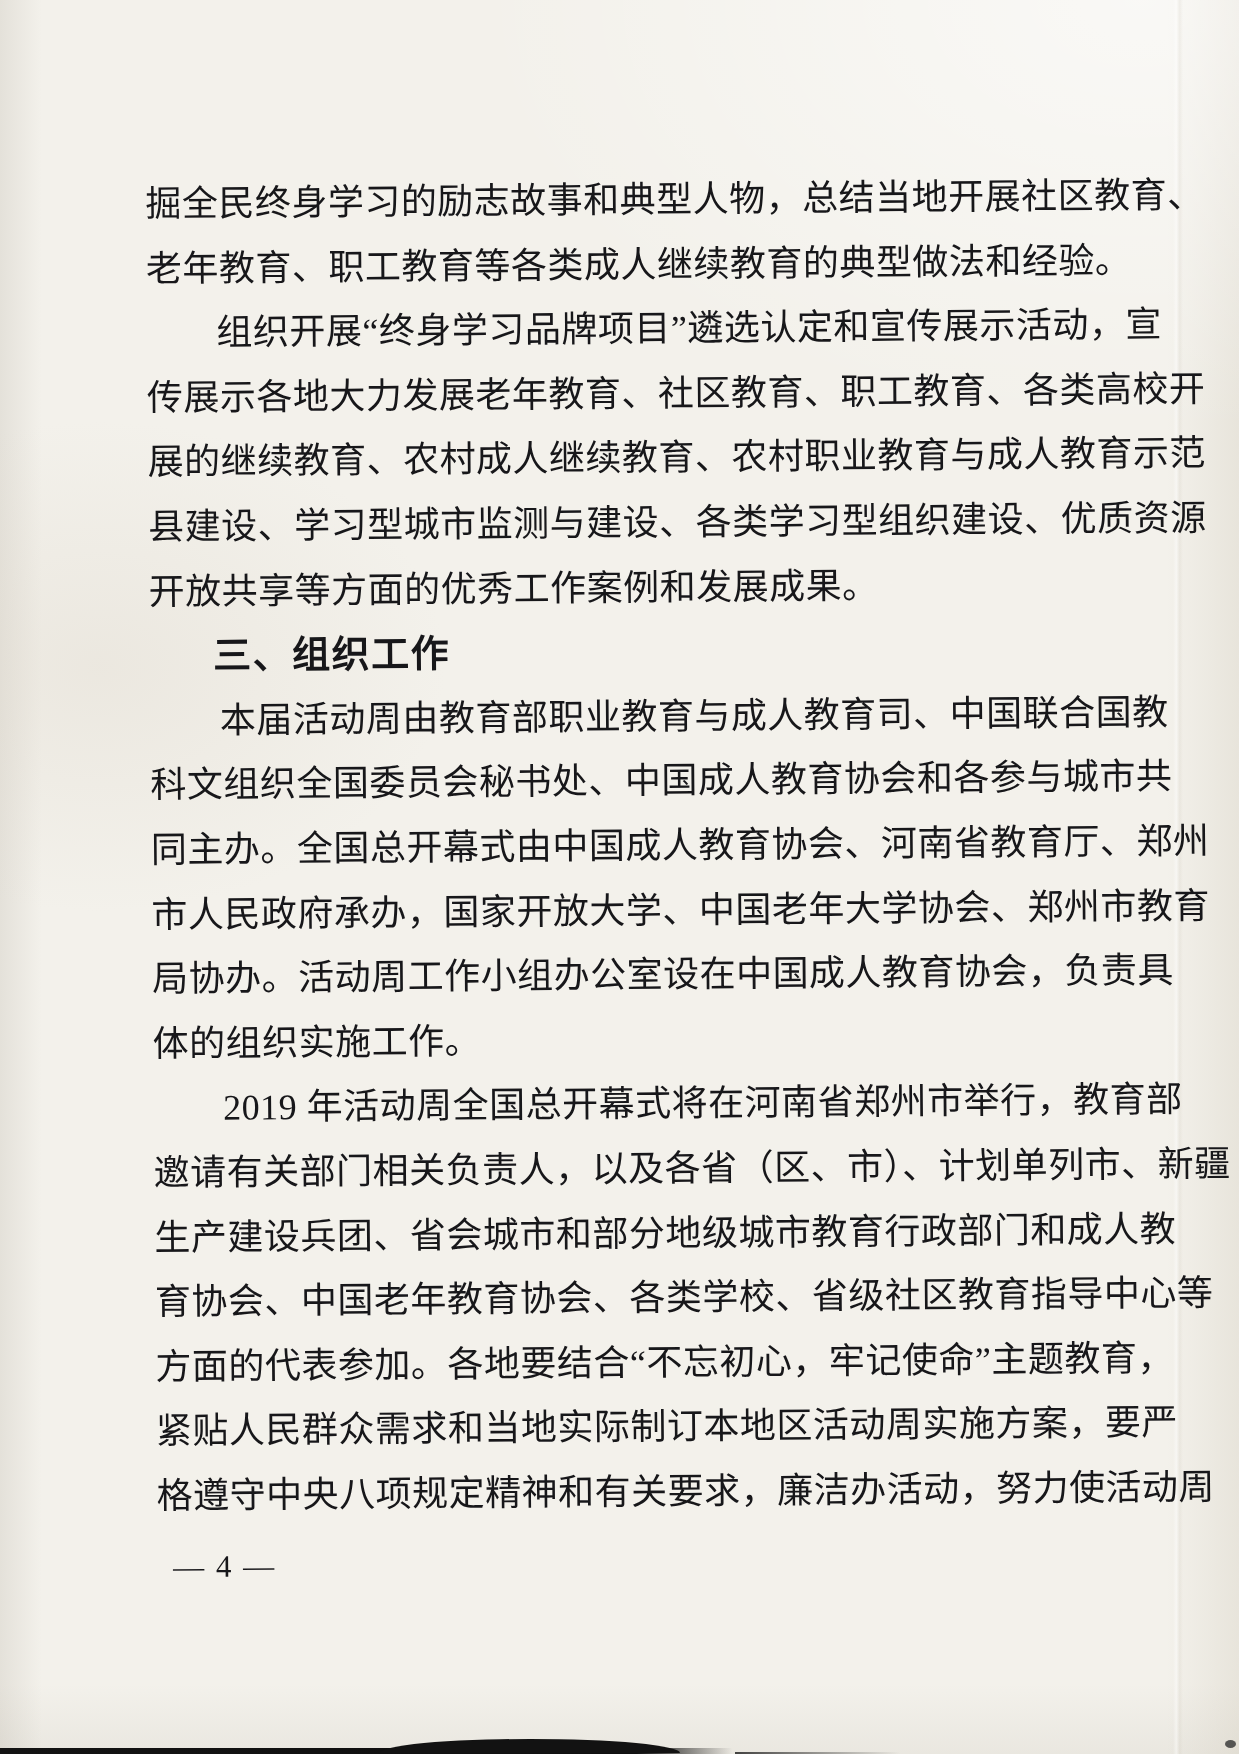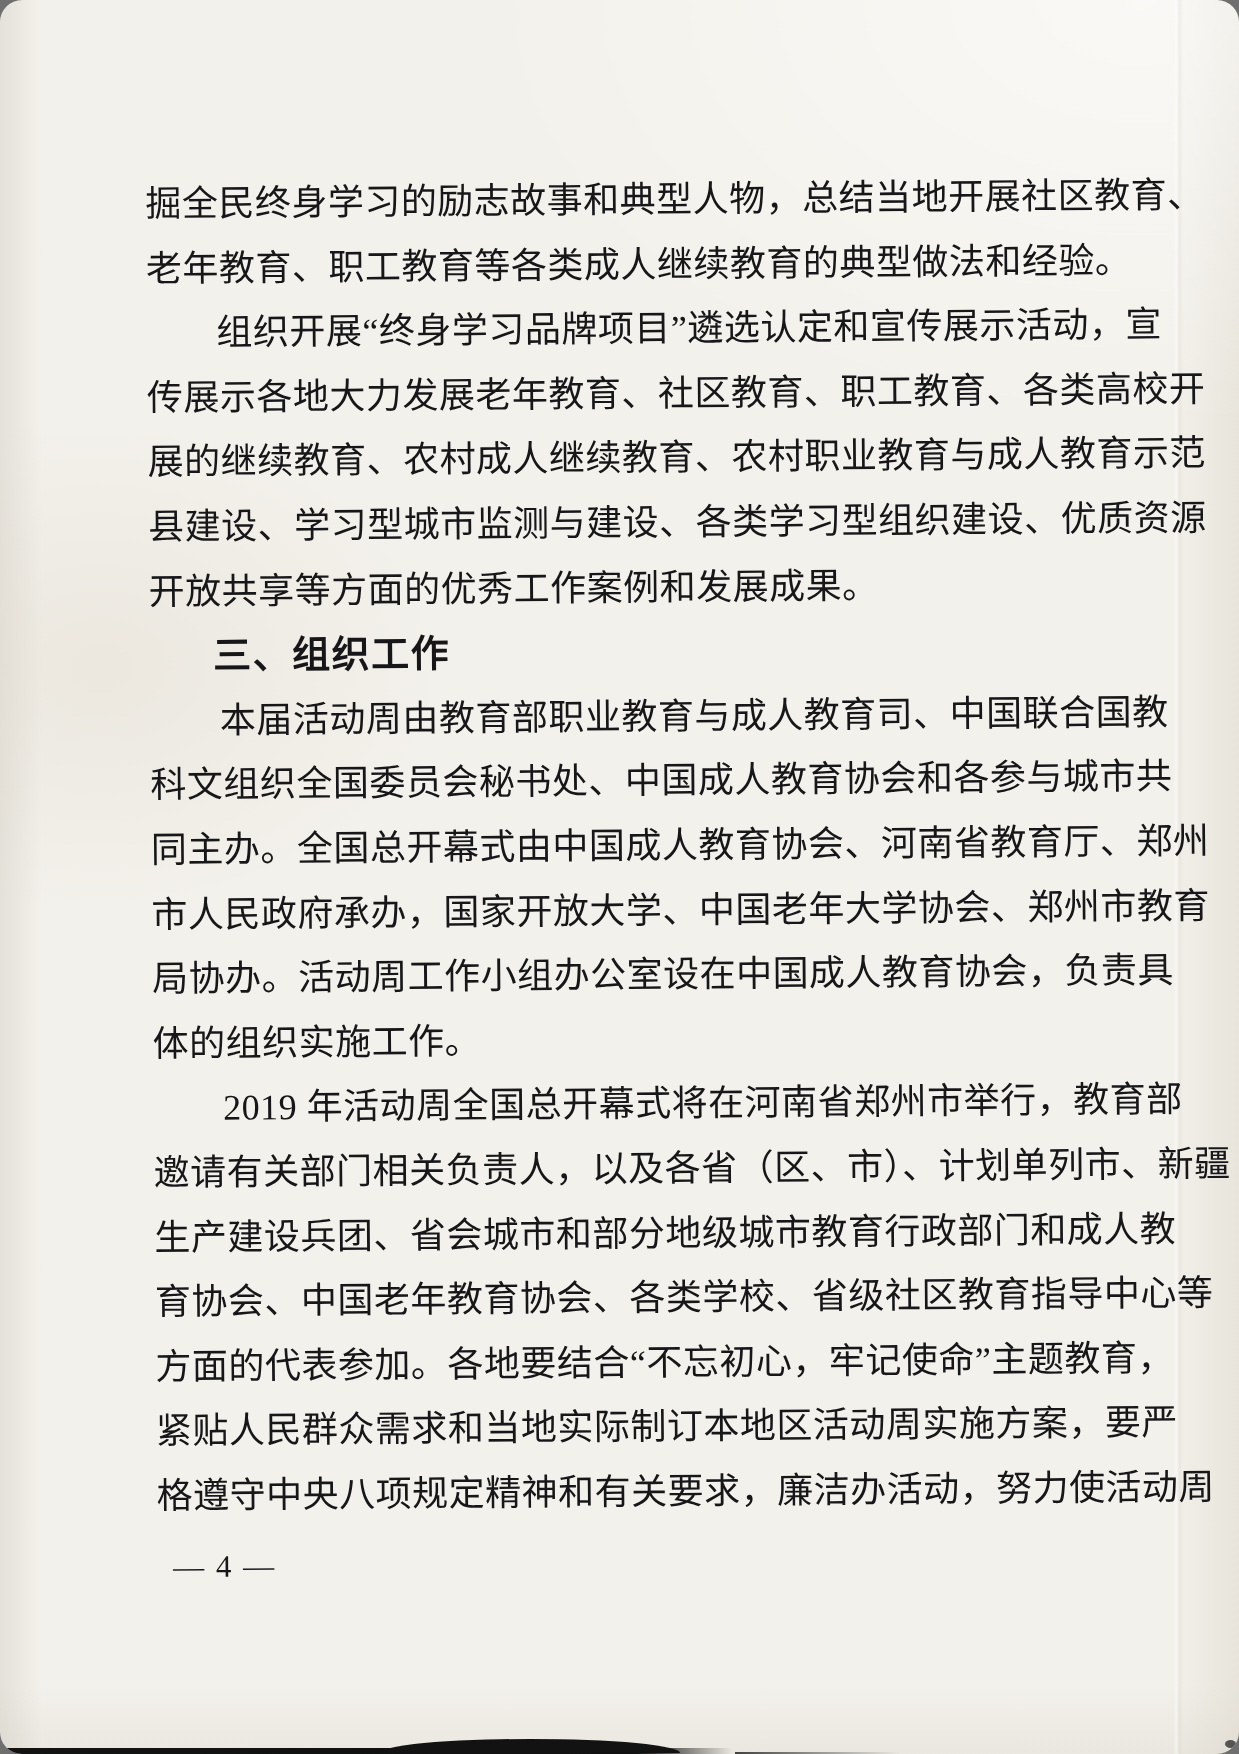--- a/index.html
+++ b/index.html
@@ -10,21 +10,20 @@
     overflow:hidden;
     background:
       radial-gradient(120% 55% at 92% 0%, rgba(255,255,255,.55), rgba(255,255,255,0) 45%),
       radial-gradient(40% 20% at 8% 38%, rgba(221,214,202,.35), rgba(221,214,202,0) 70%),
       linear-gradient(90deg, rgba(168,161,148,.20) 0px, rgba(168,161,148,0) 42px),
       linear-gradient(270deg, rgba(206,199,183,.30) 0px, rgba(206,199,183,0) 72px),
       linear-gradient(0deg, rgba(178,172,158,.14) 0px, rgba(178,172,158,0) 70px),
       #f3f1eb;
     font-family:"Liberation Serif","DejaVu Serif",serif;
     color:#17171a;
-    border-radius:22px;
   }
   .scan-content{
     position:absolute;left:145px;top:172px;width:948px;
     transform:rotate(-0.5deg);
     transform-origin:40px 0;
   }
   .line{
     height:64.6px;line-height:64.6px;
     font-size:36px;letter-spacing:.5px;
     white-space:nowrap;

